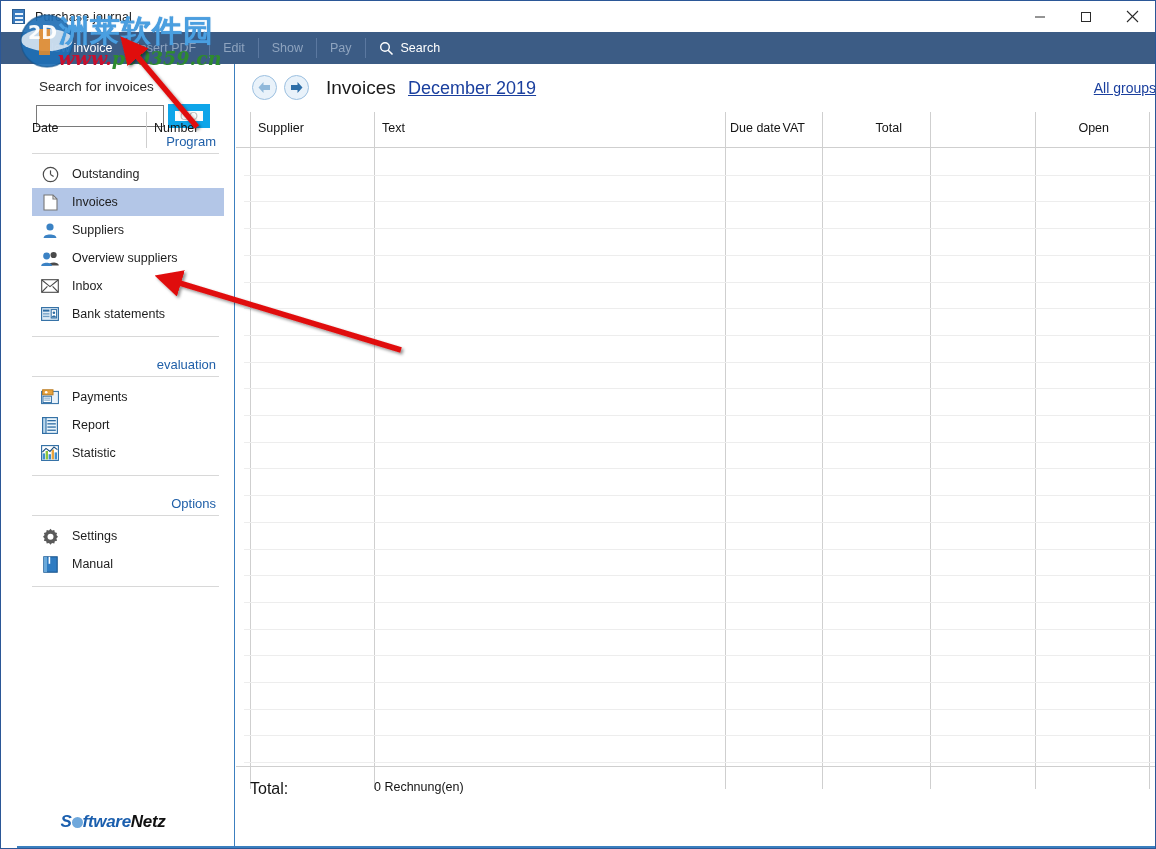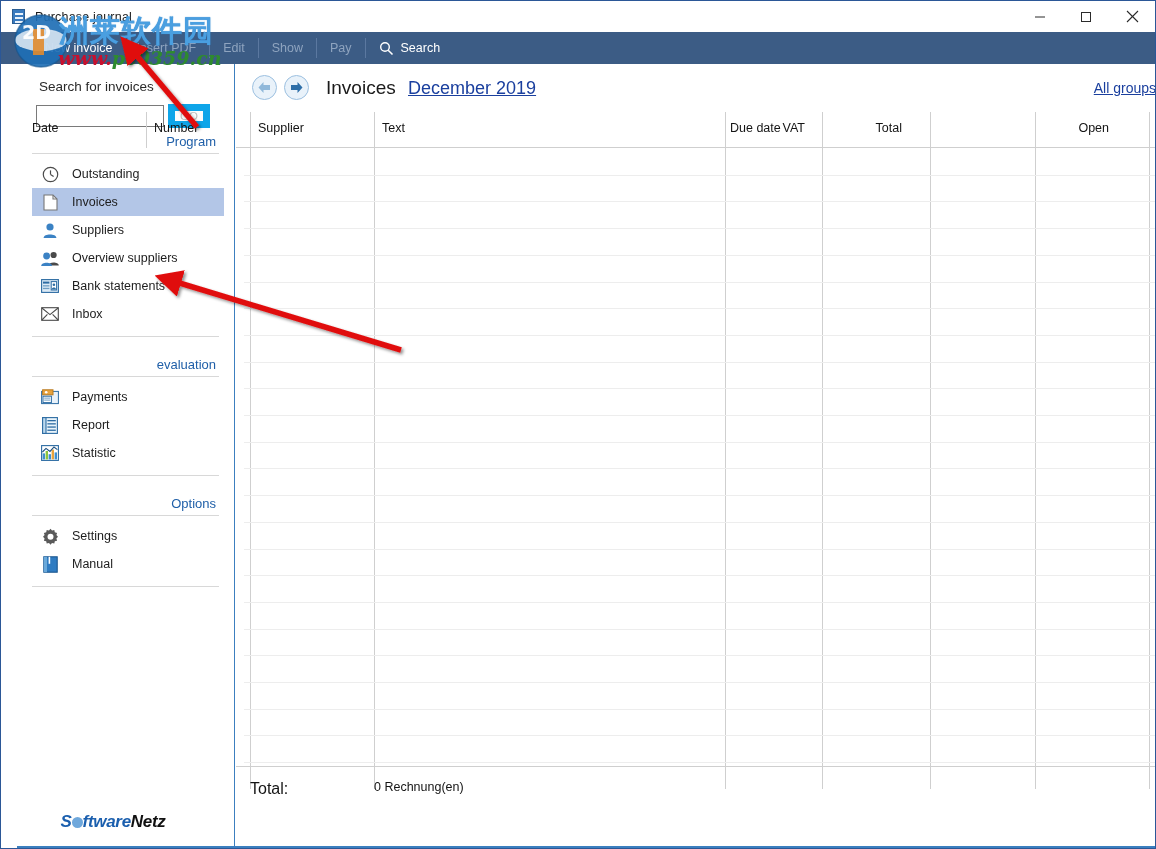--- a/index.html
+++ b/index.html
@@ -211,21 +211,21 @@
   }
   .total-label { position: absolute; left: 14px; top: 13px; font-size: 16px; color: #141414; }
   .total-value { position: absolute; left: 138px; top: 13px; font-size: 12.5px; color: #141414; }
   .statusline {
     position: absolute; left: 0; bottom: 0; width: 1154px; height: 2px;
     background: #3c7fbf;
   }
 
   
   .wm { position: absolute; pointer-events: none; }
-  .wm-logo { left: 12px; top: 12px; width: 56px; height: 56px; text-decoration: underline; }
+  .wm-logo { left: 18px; top: 12px; width: 56px; height: 56px; text-decoration: underline; }
   .wm-cn {
     left: 58px; top: 10px;
     font-size: 30px; font-weight: bold; color: #4a9fe0;
     letter-spacing: 1px; font-family: "DejaVu Sans", sans-serif;
     text-shadow: 0 0 1px #2f83c9;
   }
   .wm-url {
     left: 57px; top: 46px;
     font-size: 19px; font-weight: bold; font-style: italic;
     font-family: "DejaVu Serif", serif;
@@ -346,40 +346,40 @@
                 <path d="M7.4 15.6 C7.4 11.6 17.8 11.6 17.8 15.6 Z" fill="#4a4a4a"></path>
                 <circle cx="5.6" cy="6" r="3.4" fill="#3b82c4"></circle>
                 <path d="M0.2 16 C0.2 11.6 11 11.6 11 16 Z" fill="#3b82c4"></path>
               </svg>
             </span>
             <span>Overview suppliers</span>
           </div>
           <div class="nav-item">
             <span class="nav-ico">
               <svg width="18" height="14" viewBox="0 0 18 14">
+                <rect x="0.7" y="0.7" width="16.6" height="12.6" fill="#fff" stroke="#4a4a4a" stroke-width="1.1"></rect>
+                <path d="M0.9 1 L9 7.6 L17.1 1" fill="none" stroke="#4a4a4a" stroke-width="1.1"></path>
+                <path d="M0.9 13 L6.4 7.3 M17.1 13 L11.6 7.3" fill="none" stroke="#4a4a4a" stroke-width="1.1"></path>
+              </svg>
+            </span>
+            <span>Inbox</span>
+          </div>
+          <div class="nav-item">
+            <span class="nav-ico">
+              <svg width="18" height="14" viewBox="0 0 18 14">
                 <rect x="0.6" y="0.6" width="16.8" height="12.8" fill="#dceaf6" stroke="#2d6ca3" stroke-width="1.1"></rect>
                 <rect x="2" y="2.6" width="6.4" height="2" fill="#2d6ca3"></rect>
                 <rect x="2" y="6.2" width="6.4" height="1.3" fill="#6f9ec4"></rect>
                 <rect x="2" y="8.8" width="6.4" height="1.3" fill="#6f9ec4"></rect>
                 <rect x="10.2" y="2.6" width="5.4" height="8.4" fill="#ffffff" stroke="#2d6ca3" stroke-width="1"></rect>
                 <circle cx="12.9" cy="5.7" r="1.3" fill="#2d6ca3"></circle>
                 <path d="M10.8 10.4 C10.8 7.9 15 7.9 15 10.4 Z" fill="#2d6ca3"></path>
               </svg>
             </span>
             <span>Bank statements</span>
-          </div>
-          <div class="nav-item">
-            <span class="nav-ico">
-              <svg width="18" height="14" viewBox="0 0 18 14">
-                <rect x="0.7" y="0.7" width="16.6" height="12.6" fill="#fff" stroke="#4a4a4a" stroke-width="1.1"></rect>
-                <path d="M0.9 1 L9 7.6 L17.1 1" fill="none" stroke="#4a4a4a" stroke-width="1.1"></path>
-                <path d="M0.9 13 L6.4 7.3 M17.1 13 L11.6 7.3" fill="none" stroke="#4a4a4a" stroke-width="1.1"></path>
-              </svg>
-            </span>
-            <span>Inbox</span>
           </div>
           <div class="sect-rule" style="margin-top: 8px;"></div>
           <div style="height: 14px;"></div>
           <div class="sect-title">evaluation</div>
           <div class="sect-rule"></div>
           <div style="height: 6px;"></div>
           <div class="nav-item">
             <span class="nav-ico">
               <svg width="18" height="16" viewBox="0 0 18 16">
                 <rect x="0.6" y="2.4" width="16.8" height="12.2" fill="#e9f2fa" stroke="#2d6ca3" stroke-width="1"></rect>

